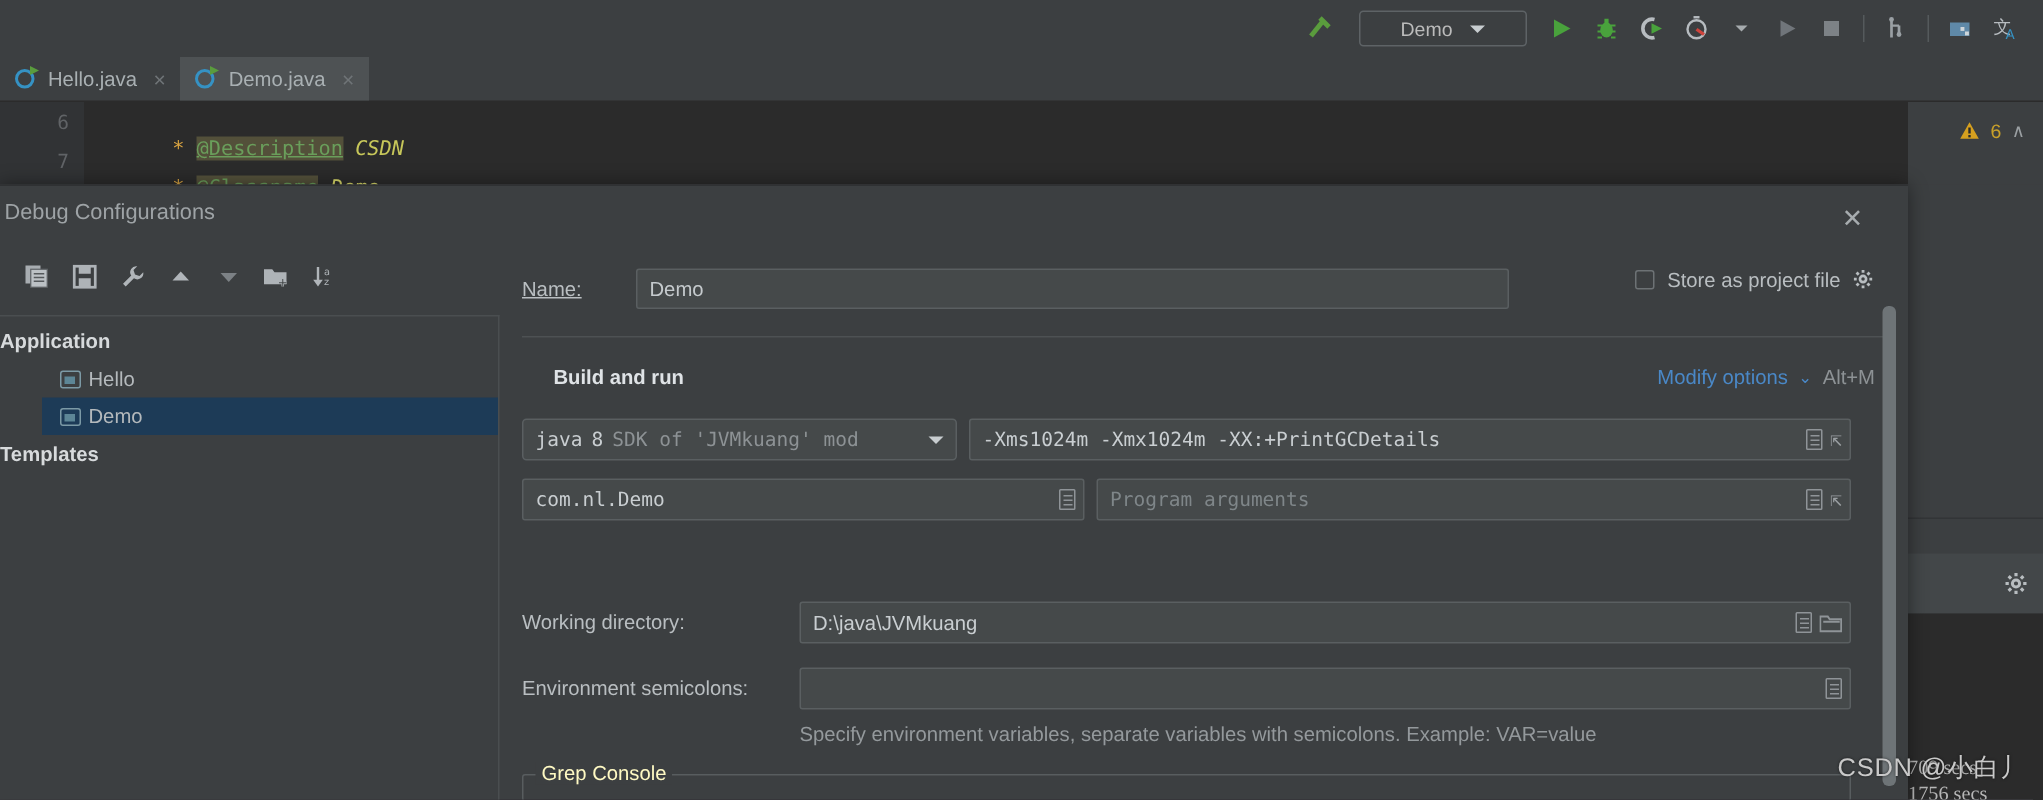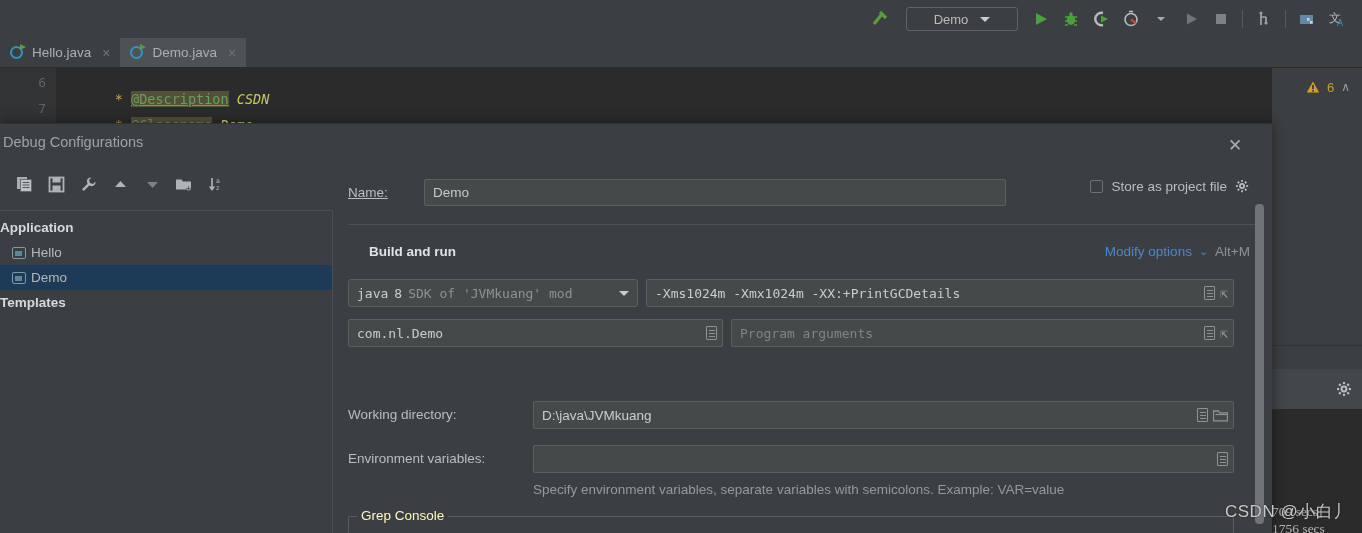--- a/index.html
+++ b/index.html
@@ -128,21 +128,21 @@
     position: absolute; left: 0; top: 86px; width: 333px; height: 332px;
     background: #3c3f41; border-right: 1px solid #4a4e50;
     border-top: 1px solid #4a4e50; padding-top: 4px;
   }
   .tree-group {
     height: 25px; display: flex; align-items: center; padding-left: 0px;
     color: #d7dadc; font-size: 13.5px; font-weight: bold;
   }
   .tree-item {
     height: 25px; display: flex; align-items: center; gap: 5px;
-    padding-left: 12px; color: #b4b9bc; font-size: 13.5px;
+    padding-left: 12px; color: #b4b9bc; font-size: 13.5px; margin-left: 28px;
   }
   .tree-item.sel { background: #1d3b57; }
   .cfg-icon { width: 14px; height: 12px; border: 1.6px solid #7c9aa6;
               border-radius: 2px; position: relative; flex: none; }
   .cfg-icon::after { content:''; position:absolute; left:2px; top:3px;
               width:7px; height:5px; background:#5d8696; }
 
   
   .form { position: absolute; left: 333px; top: 0; width: 939px; height: 410px; }
   .lbl { color: #b9bec1; font-size: 13.5px; }
@@ -531,21 +531,21 @@
           <span class="icons">
             <span class="doc-ico"></span>
             <svg width="15" height="13" viewBox="0 0 15 13">
                 <path d="M0.5 2 h5 l1.3 1.8 H14.5 v8 H0.5 Z" fill="none" stroke="#8f9498" stroke-width="1.3"></path>
                 <path d="M2.5 5.5 h11" stroke="#8f9498" stroke-width="1.2"></path>
               </svg>
           </span>
         </div>
       </div>
 
-      <span class="lbl ev-label">Environment variables:</span>
+      <span class="lbl ev-label">Environment semicolons:</span>
       <div class="ev-field">
         <div class="field" style="font-family:'Liberation Sans',sans-serif;font-size:13.5px;">
           <span></span>
           <span class="icons">
             <span class="doc-ico"></span>
           </span>
         </div>
       </div>
       <span class="ev-hint">Specify environment variables, separate variables with semicolons. Example: VAR=value</span>
 

